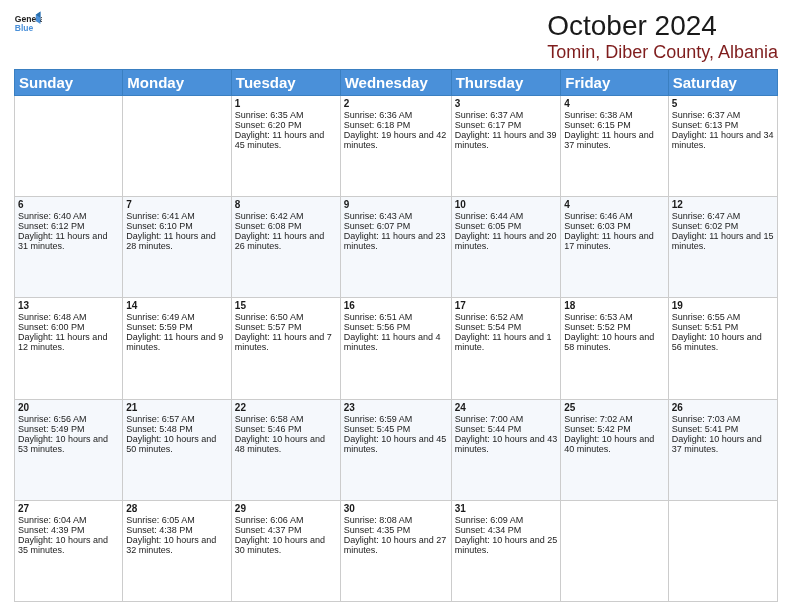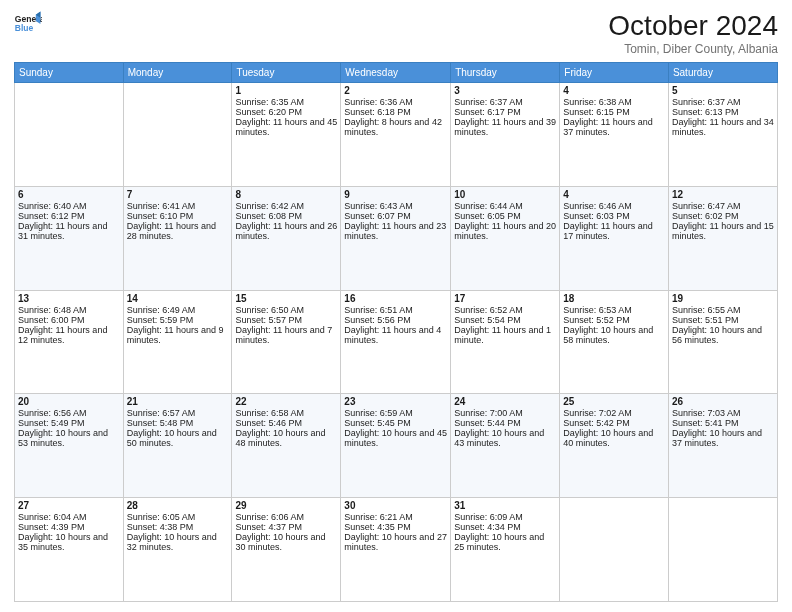--- a/index.html
+++ b/index.html
@@ -26,41 +26,40 @@
     .logo {
       display: flex;
       align-items: center;
       gap: 2px;
     }
     .logo-icon {
       width: 28px;
       height: 28px;
     }
     .title-block {
-      text-align: right;
     }
     .month-title {
       font-size: 28px;
       font-weight: normal;
       color: #1a1a1a;
     }
     .location-title {
-      font-size: 12px;
-      color: #737373;
+      font-size: 18px;
+      color: #7f1d1d;
     }
     .calendar-table {
       width: 100%;
       border-collapse: collapse;
       flex: 1;
     }
     .calendar-table th {
       background: #4a90d9;
       color: #fff;
-      font-size: 10px;
-      font-weight: normal;
+      font-size: 15px;
+      font-weight: bold;
       padding: 4px 4px;
       text-align: left;
       border: 1px solid #3a7fc1;
     }
     .calendar-table td {
       border: 1px solid #ccc;
       vertical-align: top;
       padding: 2px 3px;
       width: 113px;
       height: 80px;
@@ -121,21 +120,21 @@
           <td>
             <span class="day-number">1</span>
             <div>Sunrise: 6:35 AM</div>
             <div>Sunset: 6:20 PM</div>
             <div>Daylight: 11 hours and 45 minutes.</div>
           </td>
           <td>
             <span class="day-number">2</span>
             <div>Sunrise: 6:36 AM</div>
             <div>Sunset: 6:18 PM</div>
-            <div>Daylight: 8 hours and 42 minutes.</div>
+            <div>Daylight: 19 hours and 42 minutes.</div>
           </td>
           <td>
             <span class="day-number">3</span>
             <div>Sunrise: 6:37 AM</div>
             <div>Sunset: 6:17 PM</div>
             <div>Daylight: 11 hours and 39 minutes.</div>
           </td>
           <td>
             <span class="day-number">4</span>
             <div>Sunrise: 6:38 AM</div>
@@ -295,21 +294,21 @@
             <div>Daylight: 10 hours and 32 minutes.</div>
           </td>
           <td>
             <span class="day-number">29</span>
             <div>Sunrise: 6:06 AM</div>
             <div>Sunset: 4:37 PM</div>
             <div>Daylight: 10 hours and 30 minutes.</div>
           </td>
           <td>
             <span class="day-number">30</span>
-            <div>Sunrise: 6:21 AM</div>
+            <div>Sunrise: 8:08 AM</div>
             <div>Sunset: 4:35 PM</div>
             <div>Daylight: 10 hours and 27 minutes.</div>
           </td>
           <td>
             <span class="day-number">31</span>
             <div>Sunrise: 6:09 AM</div>
             <div>Sunset: 4:34 PM</div>
             <div>Daylight: 10 hours and 25 minutes.</div>
           </td>
           <td class="empty-cell"></td>

